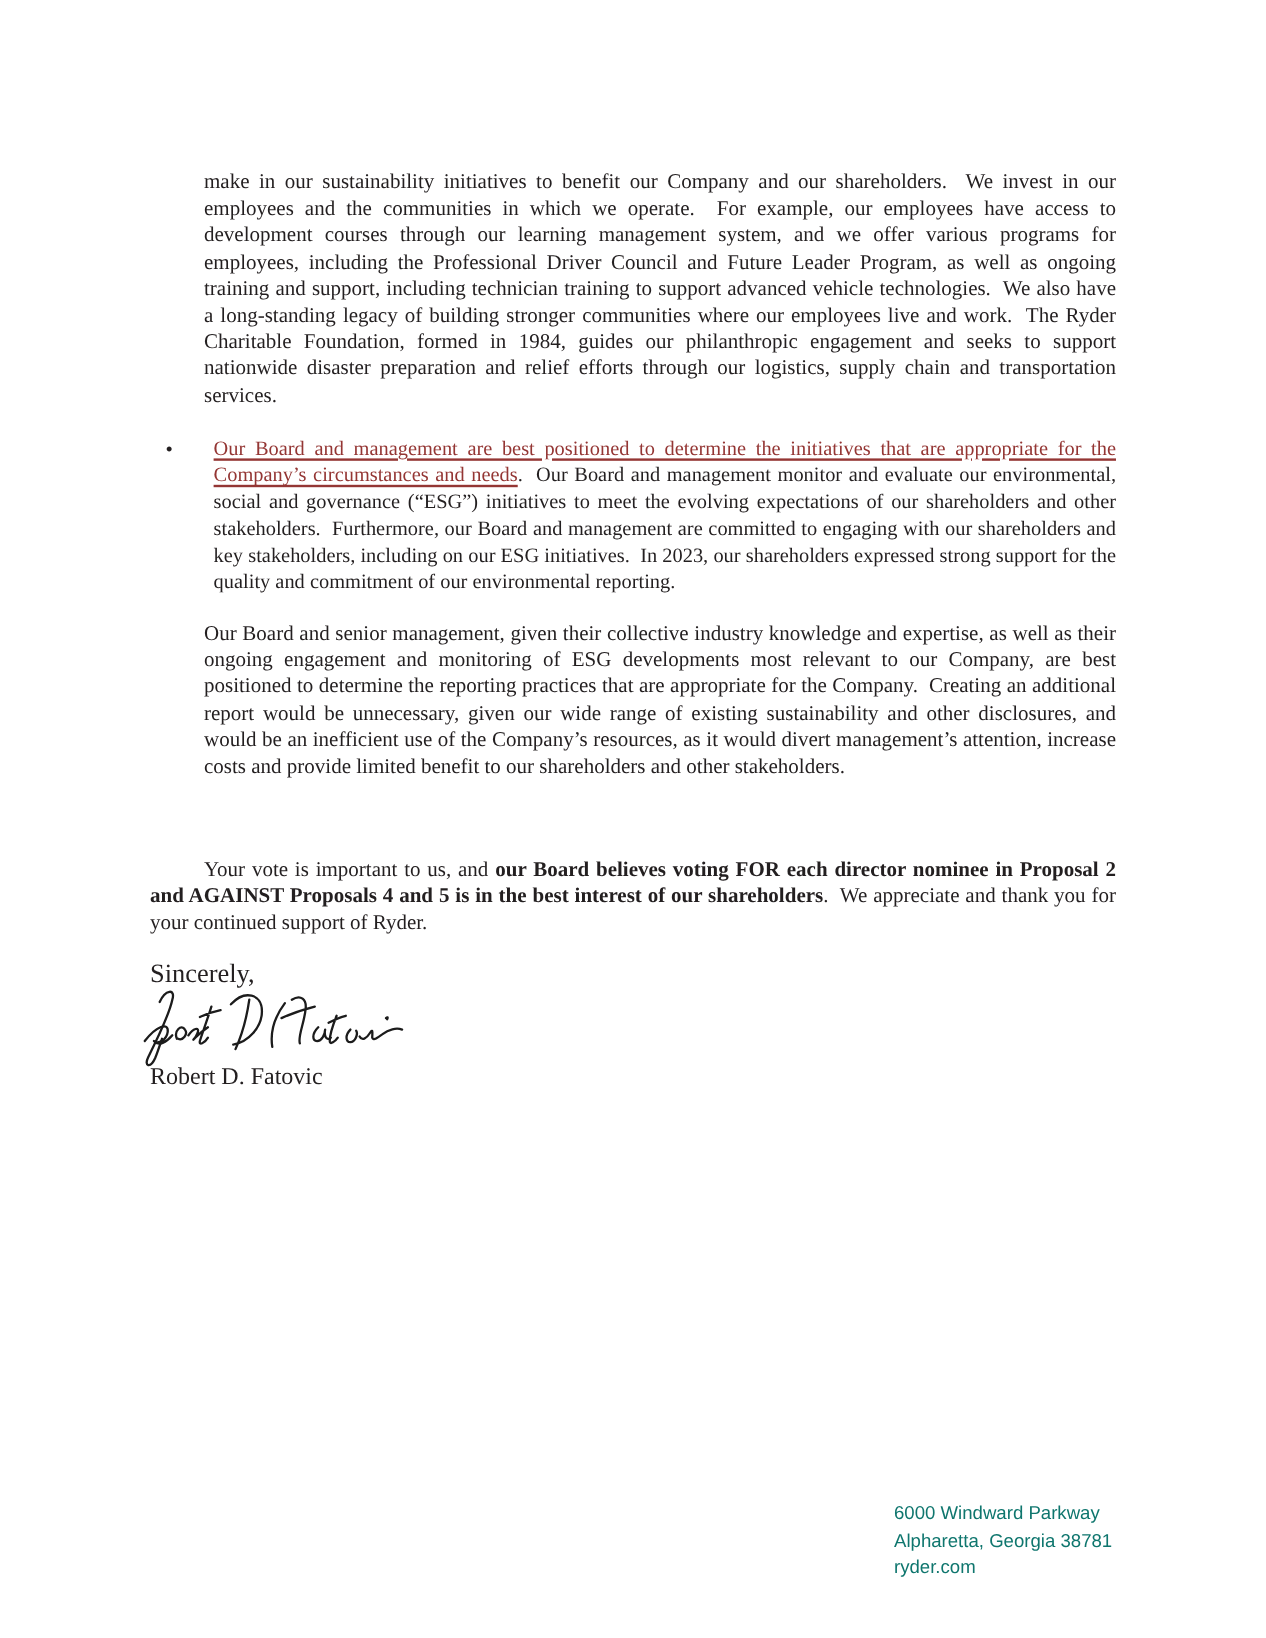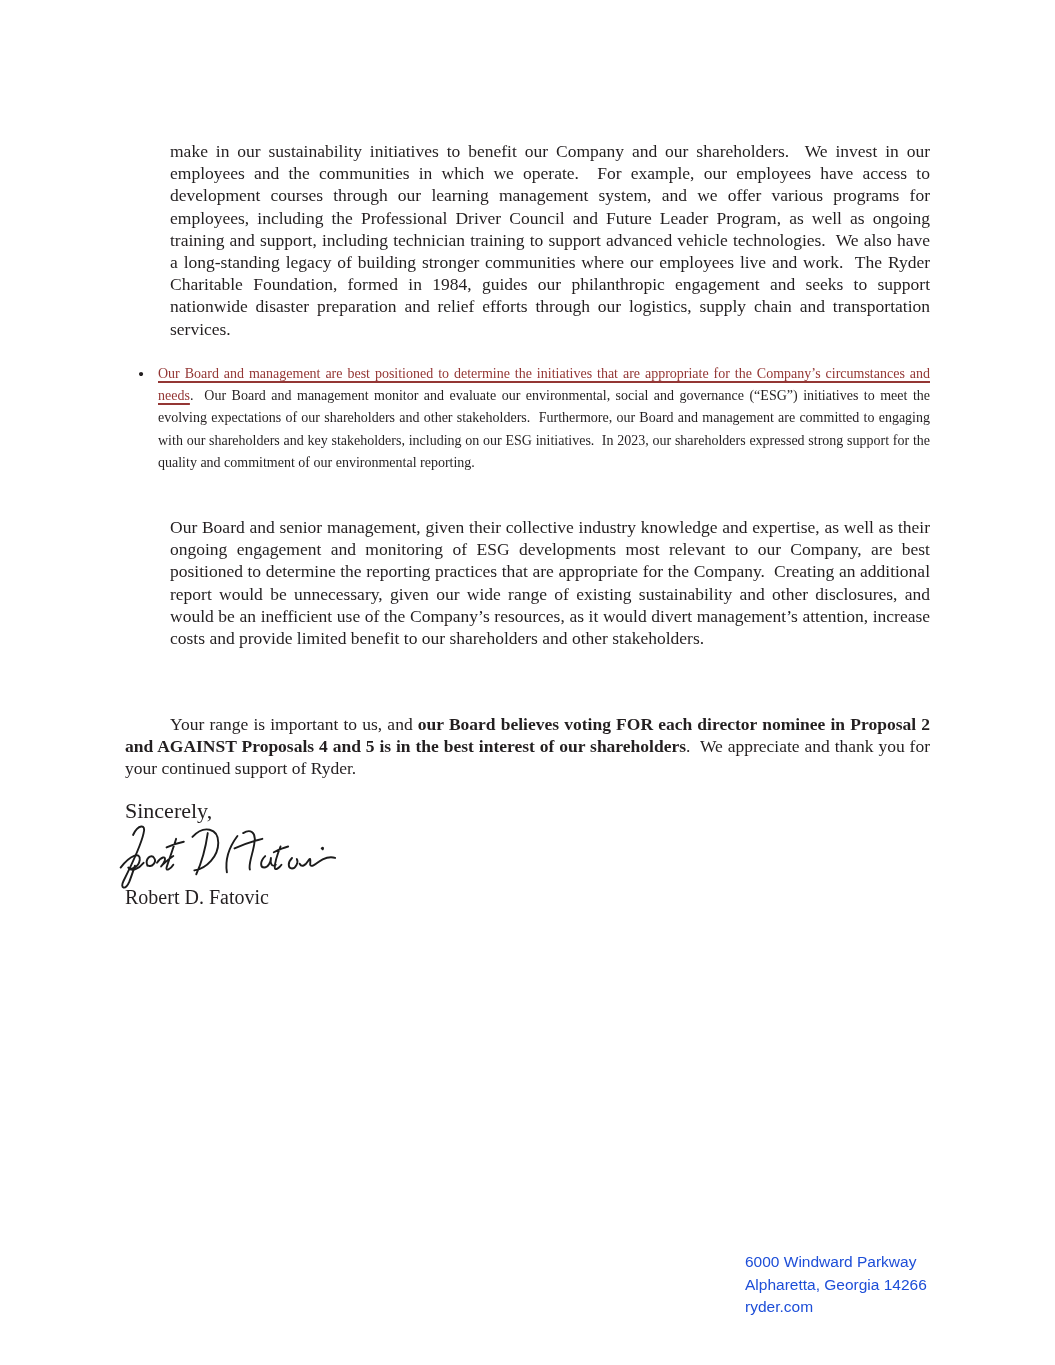--- a/index.html
+++ b/index.html
@@ -19,23 +19,23 @@
     font-size: 17.5px;
     line-height: 22.2px;
   }
   .p1 { left: 170px; top: 140px; width: 760px; }
   .bullet-wrap { position: absolute; left: 138px; top: 363px; width: 792px; }
   .bullet-marker {
     position: absolute; left: 0; top: 0;
     font-size: 17.5px; line-height: 22.2px;
   }
   .bullet-body {
-    margin-left: 20px;
+    margin-left: 40px;
     text-align: justify;
-    font-size: 14px;
+    font-size: 17px;
     line-height: 22.2px;
   }
   .red-underline {
     color: #943634;
     text-decoration: underline;
     text-decoration-color: #943634;
     text-decoration-thickness: 1.5px;
     text-underline-offset: 2.5px;
   }
   .p3 { left: 170px; top: 516px; width: 760px; }
@@ -50,54 +50,54 @@
   }
   .signature path { fill: none; stroke: #1c1c1c; stroke-width: 2; stroke-linecap: round; stroke-linejoin: round; }
   .signer {
     position: absolute; left: 125px; top: 886px;
     font-size: 20px; line-height: 22.2px;
   }
   .footer {
     position: absolute; left: 745px; top: 1251px;
     font-family: "Liberation Sans", "DejaVu Sans", sans-serif;
     font-size: 15.5px; line-height: 22.5px;
-    color: #1d4ed8;
+    color: #0f766e;
   }
 </style>
 </head>
 <body>
 
 <div class="page">
 
   <p class="para p1">make in our sustainability initiatives to benefit our Company and our shareholders.&nbsp; We invest in our employees and the communities in which we operate.&nbsp; For example, our employees have access to development courses through our learning management system, and we offer various programs for employees, including the Professional Driver Council and Future Leader Program, as well as ongoing training and support, including technician training to support advanced vehicle technologies.&nbsp; We also have a long-standing legacy of building stronger communities where our employees live and work.&nbsp; The Ryder Charitable Foundation, formed in 1984, guides our philanthropic engagement and seeks to support nationwide disaster preparation and relief efforts through our logistics, supply chain and transportation services.</p>
 
   <div class="bullet-wrap">
     <span class="bullet-marker">•</span>
     <div class="bullet-body"><span class="red-underline">Our Board and management are best positioned to determine the initiatives that are appropriate for the Company’s circumstances and needs</span><span>.&nbsp; Our Board and management monitor and evaluate our environmental, social and governance (“ESG”) initiatives to meet the evolving expectations of our shareholders and other stakeholders.&nbsp; Furthermore, our Board and management are committed to engaging with our shareholders and key stakeholders, including on our ESG initiatives.&nbsp; In 2023, our shareholders expressed strong support for the quality and commitment of our environmental reporting.</span></div>
   </div>
 
   <p class="para p3">Our Board and senior management, given their collective industry knowledge and expertise, as well as their ongoing engagement and monitoring of ESG developments most relevant to our Company, are best positioned to determine the reporting practices that are appropriate for the Company.&nbsp; Creating an additional report would be unnecessary, given our wide range of existing sustainability and other disclosures, and would be an inefficient use of the Company’s resources, as it would divert management’s attention, increase costs and provide limited benefit to our shareholders and other stakeholders.</p>
 
-  <p class="para p4"><span>Your range is important to us, and </span><span class="bold">our Board believes voting FOR each director nominee in Proposal 2 and AGAINST Proposals 4 and 5 is in the best interest of our shareholders</span><span>.&nbsp; We appreciate and thank you for your continued support of Ryder.</span></p>
+  <p class="para p4"><span>Your vote is important to us, and </span><span class="bold">our Board believes voting FOR each director nominee in Proposal 2 and AGAINST Proposals 4 and 5 is in the best interest of our shareholders</span><span>.&nbsp; We appreciate and thank you for your continued support of Ryder.</span></p>
 
   <div class="sincerely">Sincerely,</div>
 
   <svg class="signature" width="225" height="75" viewBox="0 0 235 75" role="img" aria-label="Signature">
     <path d="M22,14 C27,3 36,2 33,12 C30,26 19,48 12,62 C8,70 14,72 18,63 C20,58 22,52 24,46"></path>
     <path d="M9,48 C19,35 30,31 29,40 C28,47 21,51 17,48 C21,53 28,49 33,43"></path>
     <path d="M37,46 C34,39 41,33 44,38 C47,42 42,48 38,46 M47,43 C51,37 57,35 55,41 C53,46 49,49 53,45 C57,41 61,38 64,36 M67,18 C63,31 58,44 57,48 C56,52 61,50 64,45 M57,27 C63,24 70,22 75,21"></path>
     <path d="M100,12 C98,26 93,44 88,55 M84,16 C96,3 111,7 111,22 C111,36 99,49 86,51"></path>
     <path d="M131,15 C122,27 118,40 120,53"></path>
     <path d="M137,12 C145,7 150,12 149,20 C148,32 142,44 144,50 M128,28 C139,23 149,20 157,18"></path>
     <path d="M160,36 C154,42 155,48 159,48 C163,48 166,42 166,38 C165,44 167,48 171,45 M176,26 C172,36 170,44 170,48 C170,52 175,48 177,45 M169,32 C175,29 180,27 184,26"></path>
     <path d="M188,38 C183,43 184,49 188,49 C192,49 195,42 193,39 M196,44 C198,48 202,46 205,41 C208,36 207,42 207,45 C208,48 212,45 216,42 C221,38 228,36 233,38"></path>
     <path d="M219,28 C220,27 221,27 220,29"></path>
   </svg>
 
   <div class="signer">Robert D. Fatovic</div>
 
   <div class="footer">
     <div>6000 Windward Parkway</div>
-    <div>Alpharetta, Georgia 14266</div>
+    <div>Alpharetta, Georgia 38781</div>
     <div>ryder.com</div>
   </div>
 
 </div>
 
 </body></html>

